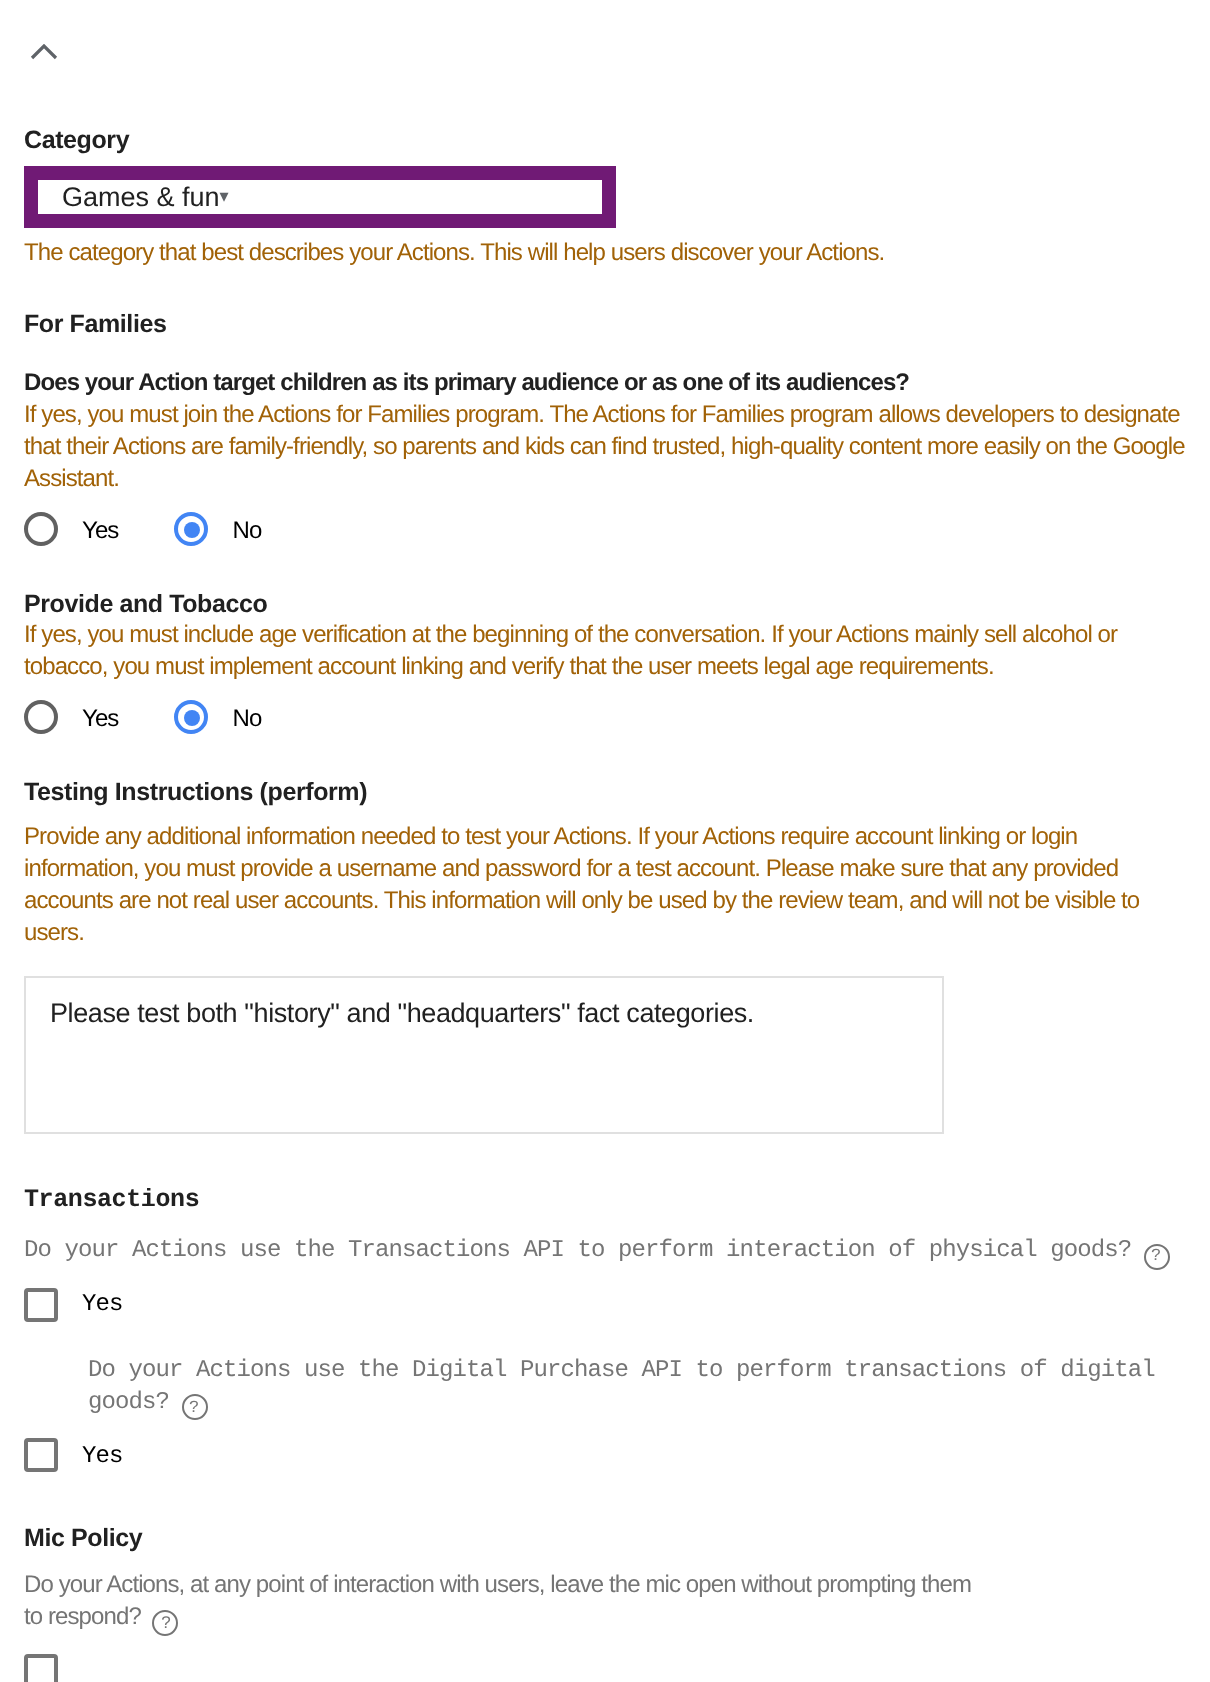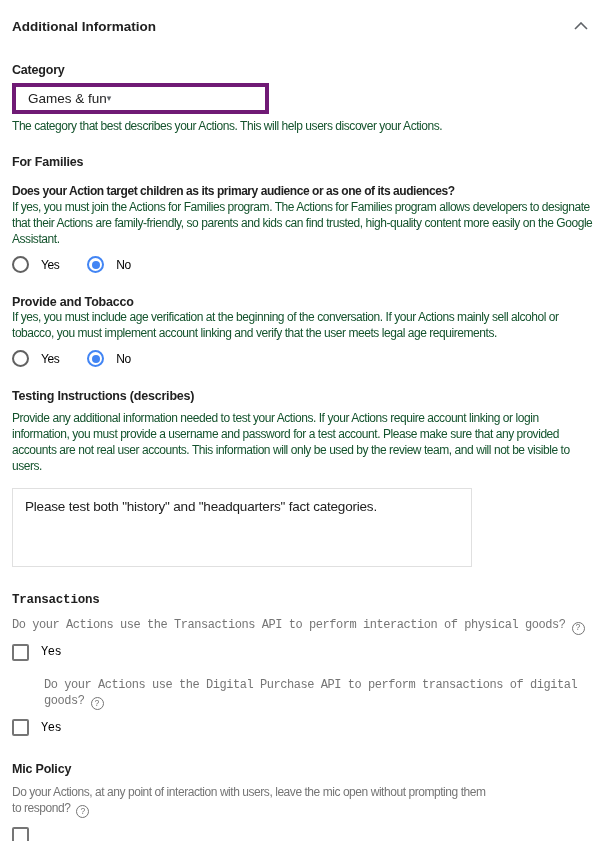--- a/index.html
+++ b/index.html
@@ -17,27 +17,27 @@
   .panel-header { display: flex; justify-content: space-between; align-items: center; }
   .panel-title { font-size: 13.5px; font-weight: bold; color: #212121; margin: 0; }
   .chevron-btn { display: inline-flex; align-items: center; justify-content: center;
     width: 20px; height: 20px; cursor: pointer; margin-right: 2px; }
 
   
   .section-heading { font-size: 12.5px; font-weight: bold; color: #212121; margin: 0; letter-spacing: -0.2px; }
   .question, .helper, .opt-label { font-size: 12px; line-height: 16px; letter-spacing: -0.45px; margin: 0; }
   .question.dark { color: #212121; }
   .question.gray { color: #757575; }
-  .helper { color: #14532d; }
+  .helper { color: #a16207; }
   .max-text { max-width: 581px; }
 
   
   .select-box {
-    width: 257px; height: 31px; box-sizing: border-box;
-    border: 4px solid #701a75; background: #fff;
+    width: 296px; height: 31px; box-sizing: border-box;
+    border: 7px solid #701a75; background: #fff;
     display: flex; align-items: center; justify-content: flex-start;
     padding: 0 12px; cursor: pointer; margin-top: 6px;
   }
   .select-value { font-size: 13.5px; color: #212121; }
   .select-arrow { font-size: 9px; color: #5f6368; line-height: 1; }
 
   
   .radio-row { display: flex; align-items: center; gap: 28px; margin-top: 9px; height: 17px; }
   .radio-option { display: flex; align-items: center; gap: 12px; cursor: pointer; }
   .radio { width: 17px; height: 17px; box-sizing: border-box; border: 2px solid #616161;
@@ -78,21 +78,20 @@
   .q-mt { margin-top: 10px; }
   .q-mt2 { margin-top: 16px; margin-left: 32px; }
   .mic-question { max-width: 478px; margin-top: 8px; }
 </style>
 </head>
 <body>
 
 <div class="page">
 
   <div class="panel-header">
-    <h2 class="panel-title">Additional Information</h2>
     <span class="chevron-btn">
       <svg width="14" height="8" viewBox="0 0 14 8">
           <path d="M1 7 L7 1 L13 7" stroke="#5f6368" stroke-width="1.6" fill="none"></path>
         </svg>
     </span>
   </div>
 
   <section class="sec-category">
     <h3 class="section-heading">Category</h3>
     <div class="select-box">
@@ -127,21 +126,21 @@
         <span class="opt-label">Yes</span>
       </label>
       <label class="radio-option">
         <span class="radio selected"></span>
         <span class="opt-label">No</span>
       </label>
     </div>
   </section>
 
   <section class="sec-testing">
-    <h3 class="section-heading">Testing Instructions (describes)</h3>
+    <h3 class="section-heading">Testing Instructions (perform)</h3>
     <p class="helper max-text">Provide any additional information needed to test your Actions. If your Actions require account linking or login information, you must provide a username and password for a test account. Please make sure that any provided accounts are not real user accounts. This information will only be used by the review team, and will not be visible to users.</p>
     <textarea class="testing-textarea" spellcheck="false" style="">Please test both "history" and "headquarters" fact categories.</textarea>
   </section>
 
   <section class="sec-transactions">
     <h3 class="section-heading">Transactions</h3>
 
     <p class="question gray max-text q-mt"><span>Do your Actions use the Transactions API to perform interaction of physical goods?</span><span class="help-icon">?</span></p>
     <div class="checkbox-row">
       <span class="checkbox"></span>

